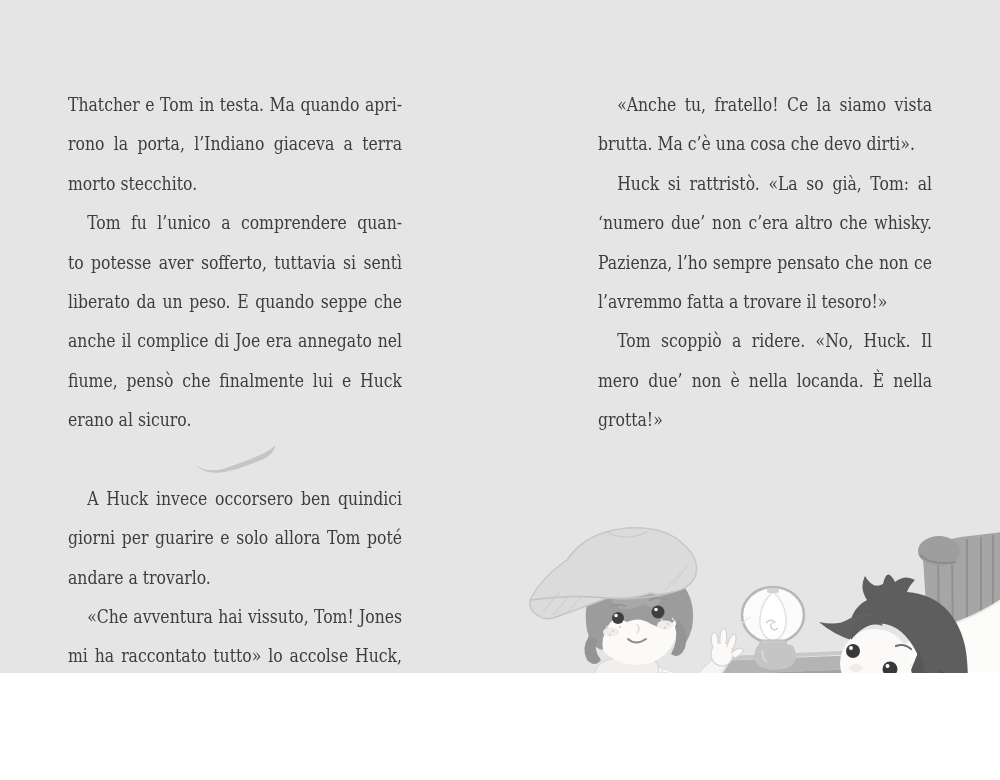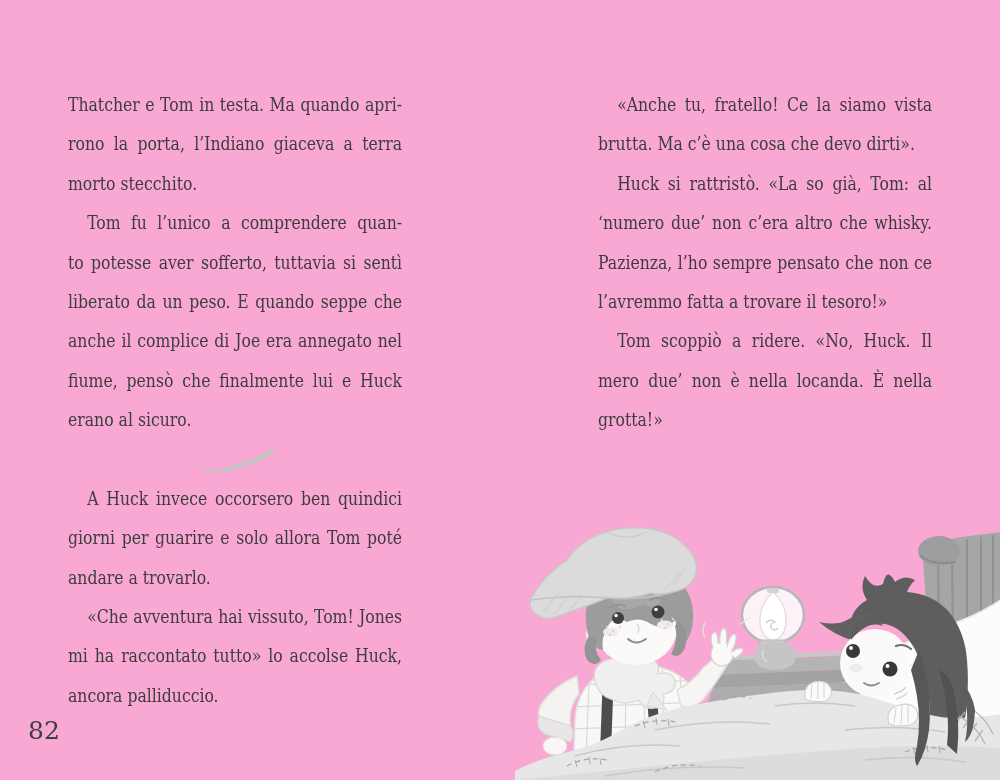--- a/index.html
+++ b/index.html
@@ -1,16 +1,16 @@
 <!DOCTYPE html>
 <html><head>
 <meta charset="utf-8">
 <style>
   html,body{margin:0;padding:0;background:#fff;}
-  .canvas{position:relative;width:1000px;height:780px;background:#f9a8d4;overflow:hidden;
+  .canvas{position:relative;width:1000px;height:673px;background:#e5e5e5;overflow:hidden;
           font-family:"DejaVu Serif","Liberation Serif",serif;color:#3d3d3d;}
   .text-col{position:absolute;top:85px;width:384px;transform:scaleX(0.87);transform-origin:0 0;
             font-size:18px;}
   #left-col{left:68px;}
   #right-col{left:598px;}
   .line{height:39.4px;line-height:39.4px;overflow:hidden;text-align:justify;text-align-last:justify;}
   .line.last{text-align:left;text-align-last:left;white-space:nowrap;}
   .line.ind{padding-left:22px;}
   .swoosh-slot{height:39.4px;display:flex;align-items:center;justify-content:center;}
   .pagenum{position:absolute;left:28px;top:716px;font-size:25px;color:#3f3f3f;text-align:center;}

